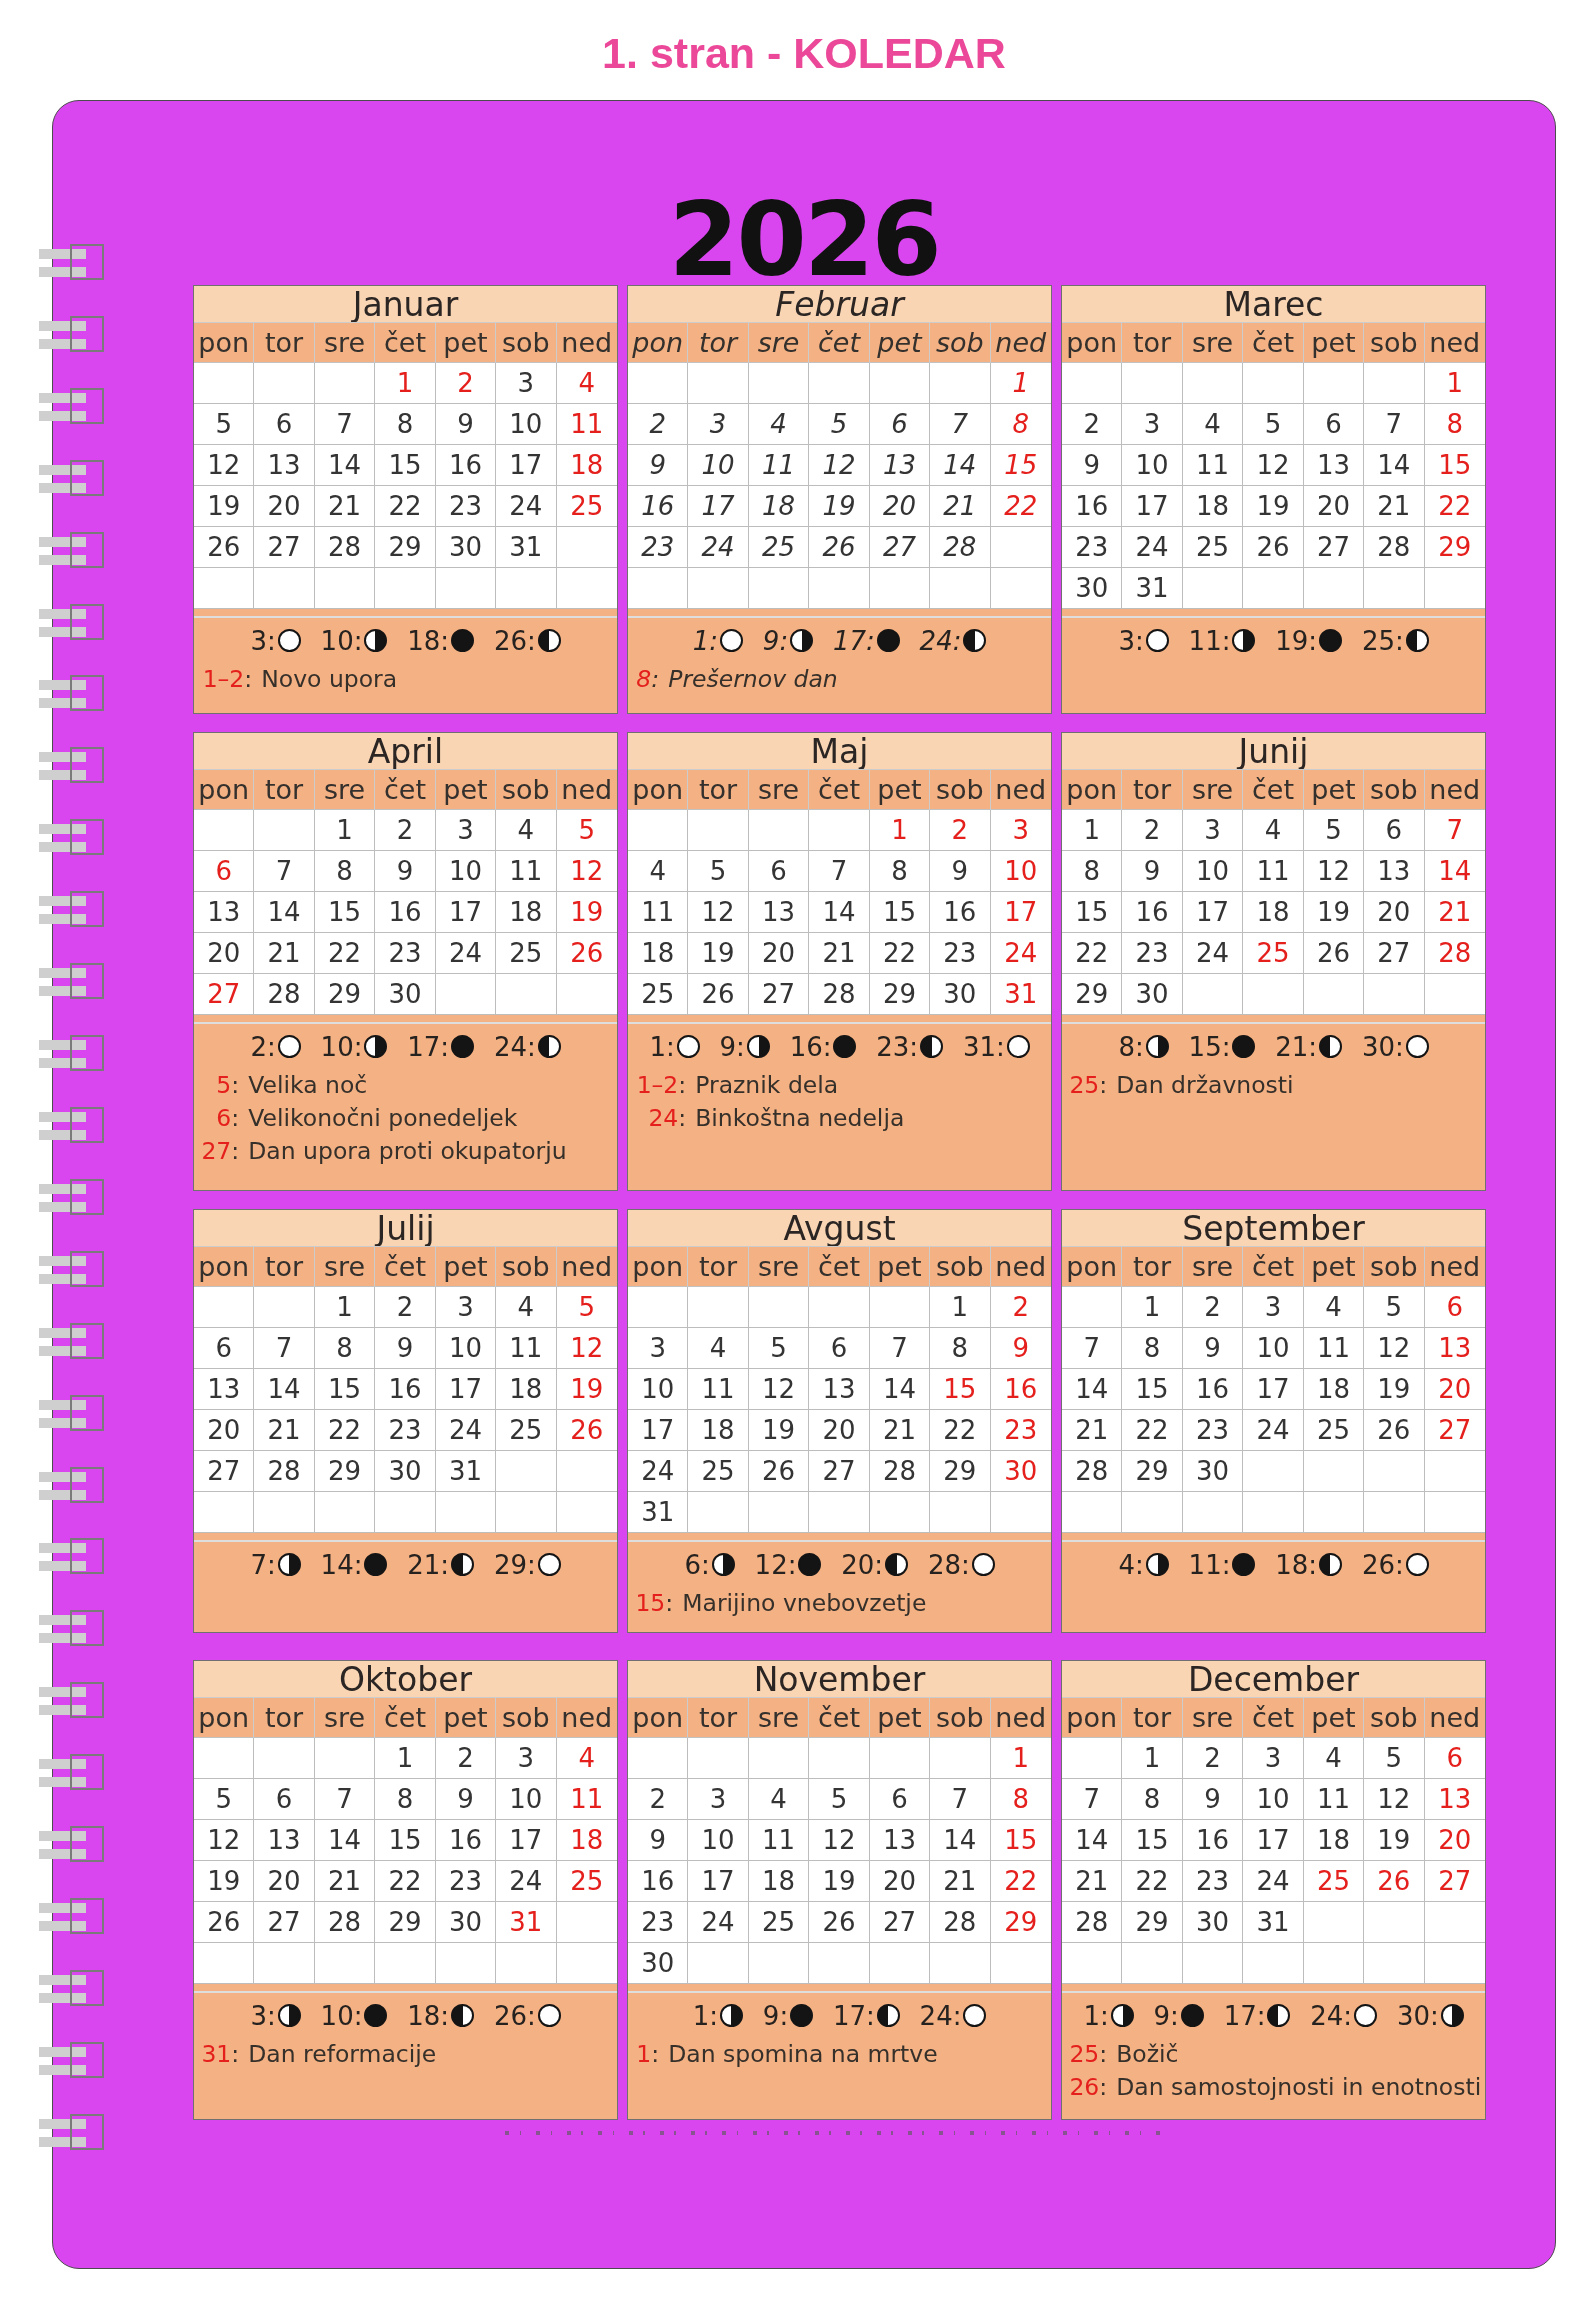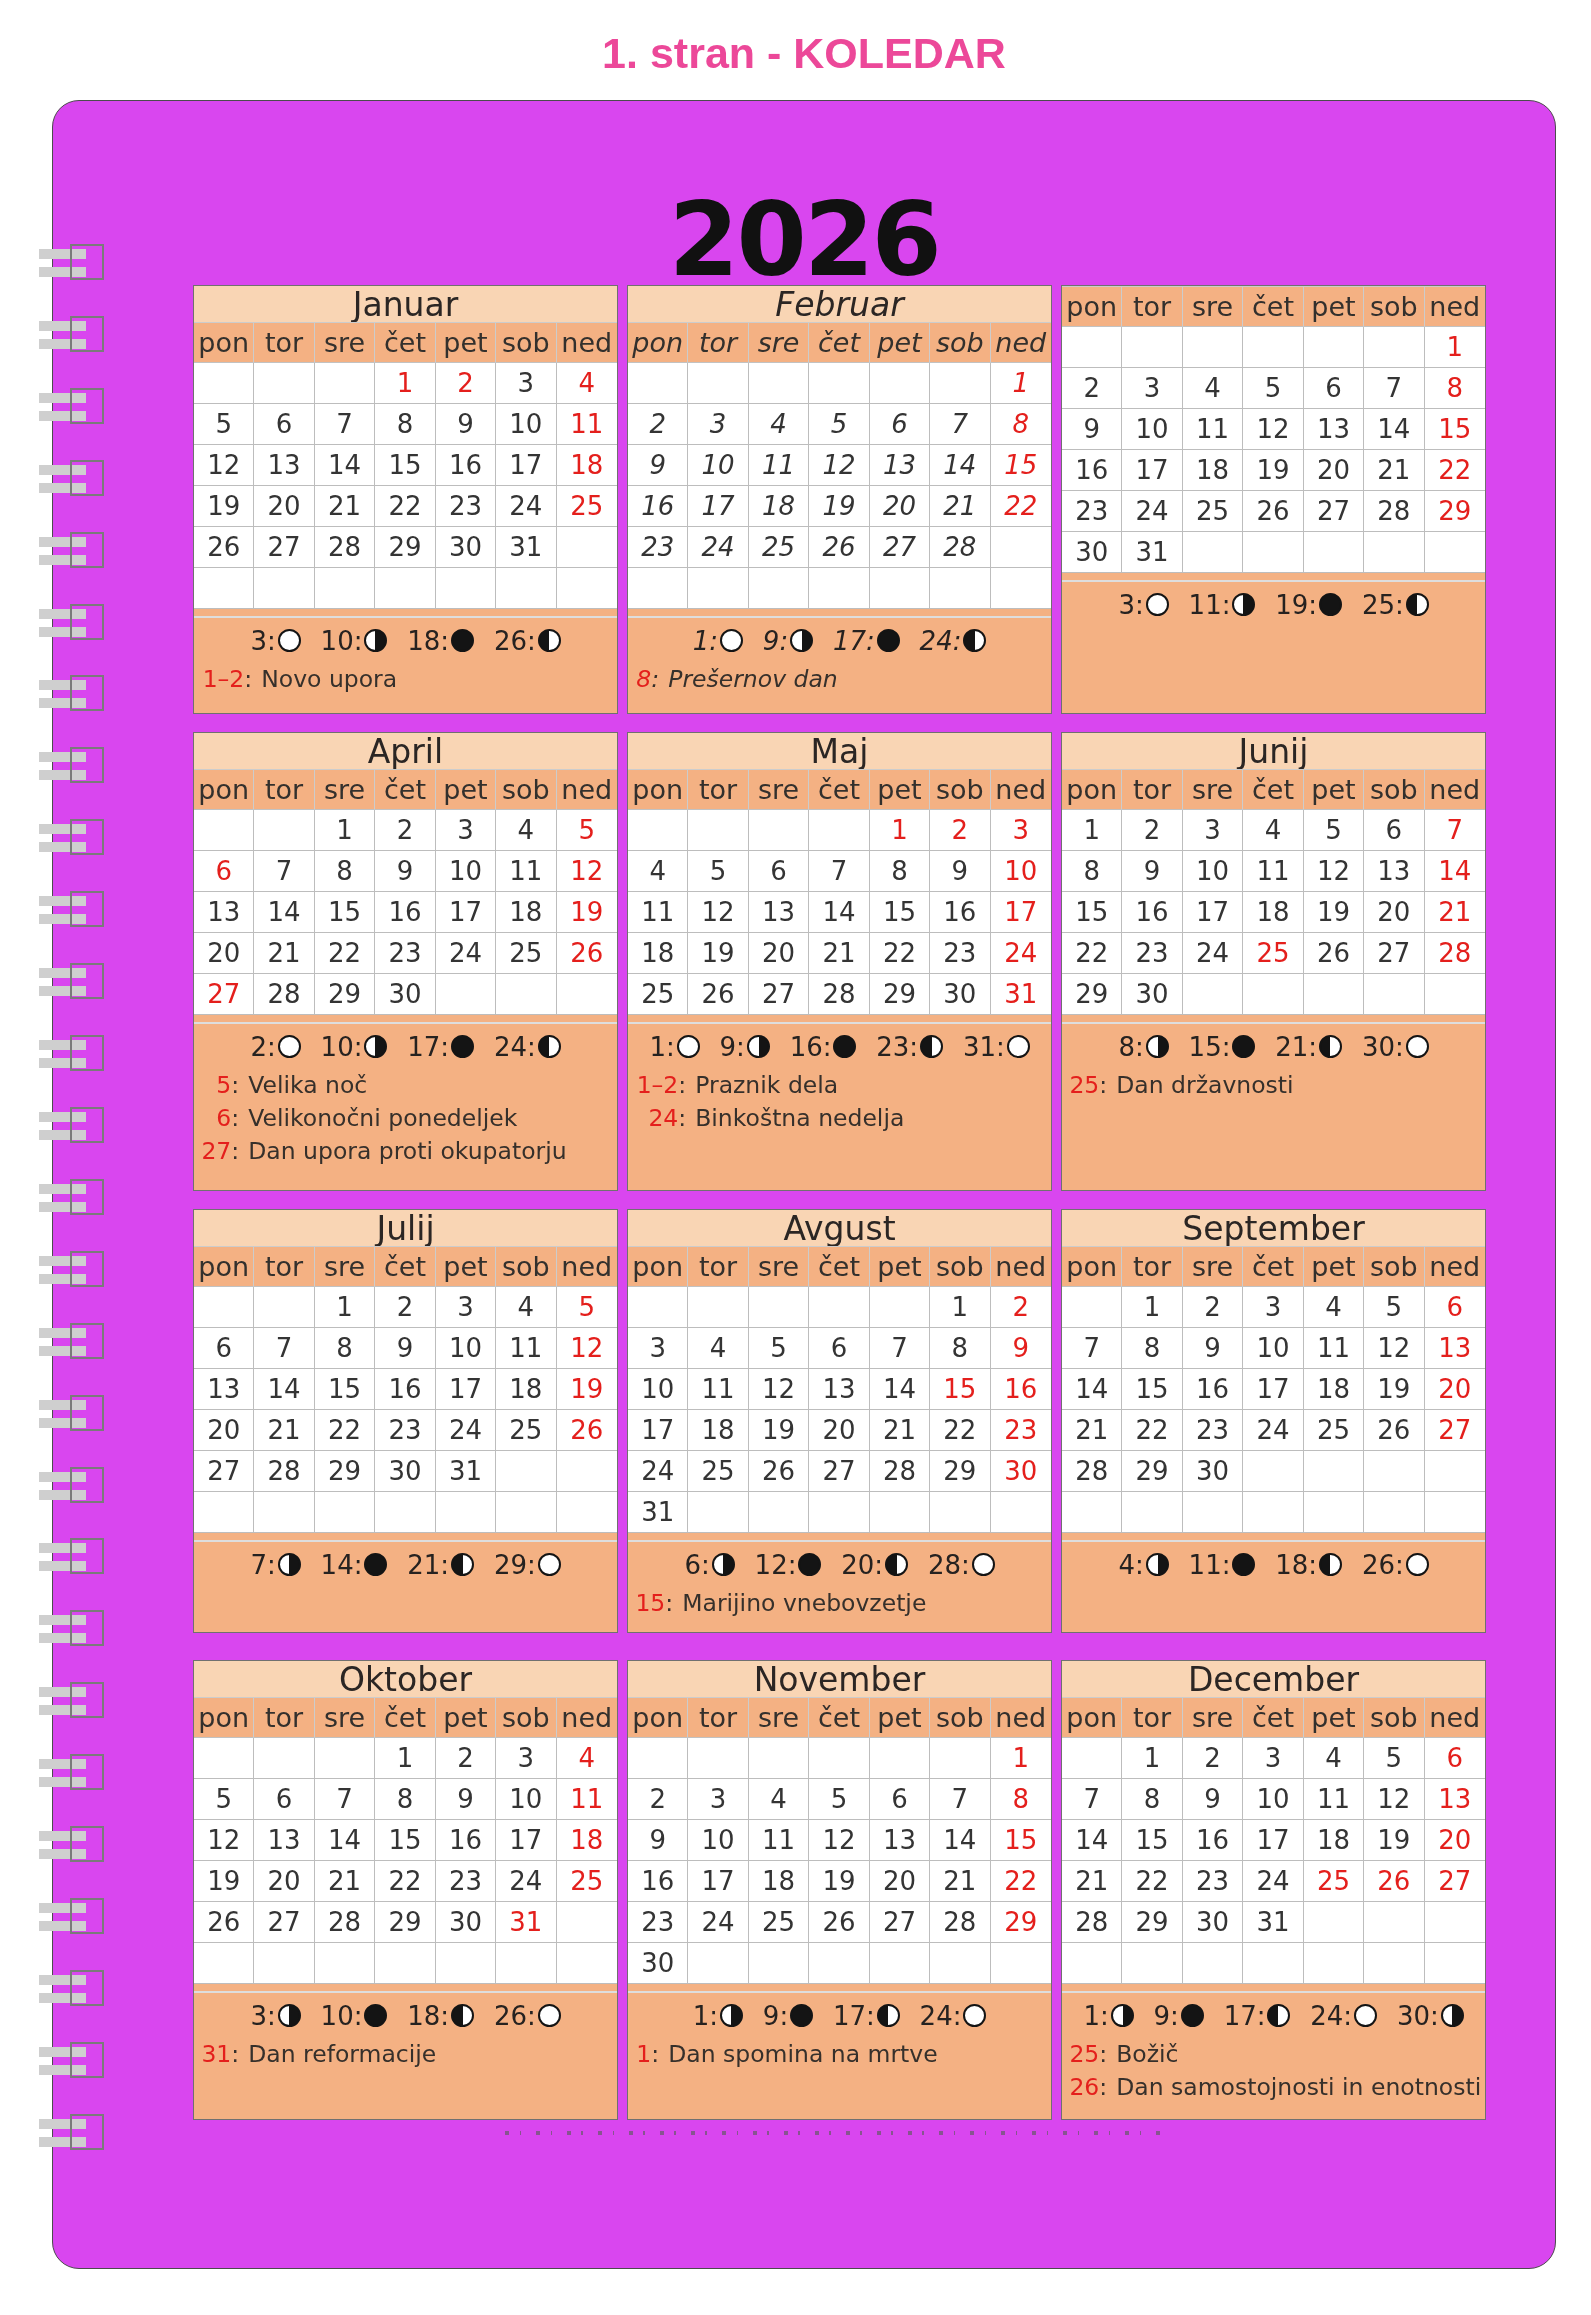--- a/index.html
+++ b/index.html
@@ -375,20 +375,21 @@
               </span>
             </div>
             <div class="note">
               <span class="nday" style="width: 17px;">8</span>
               <span class="ncolon">:</span>
               <span class="nlabel">Prešernov dan</span>
             </div>
           </div>
         </div>
         <div class="month" style="height: 429px;">
+          <div class="mhead">Marec</div>
           <div class="wkrow">
             <div class="wkcell">pon</div>
             <div class="wkcell">tor</div>
             <div class="wkcell">sre</div>
             <div class="wkcell">čet</div>
             <div class="wkcell">pet</div>
             <div class="wkcell">sob</div>
             <div class="wkcell">ned</div>
           </div>
           <div class="drow">

